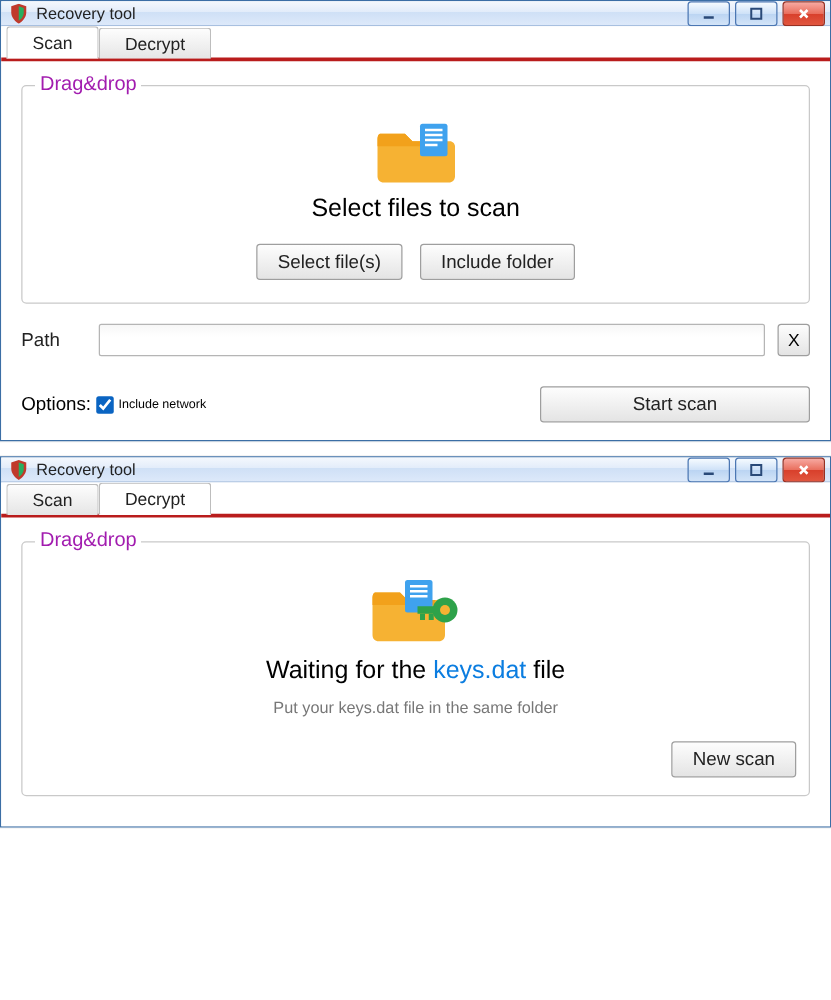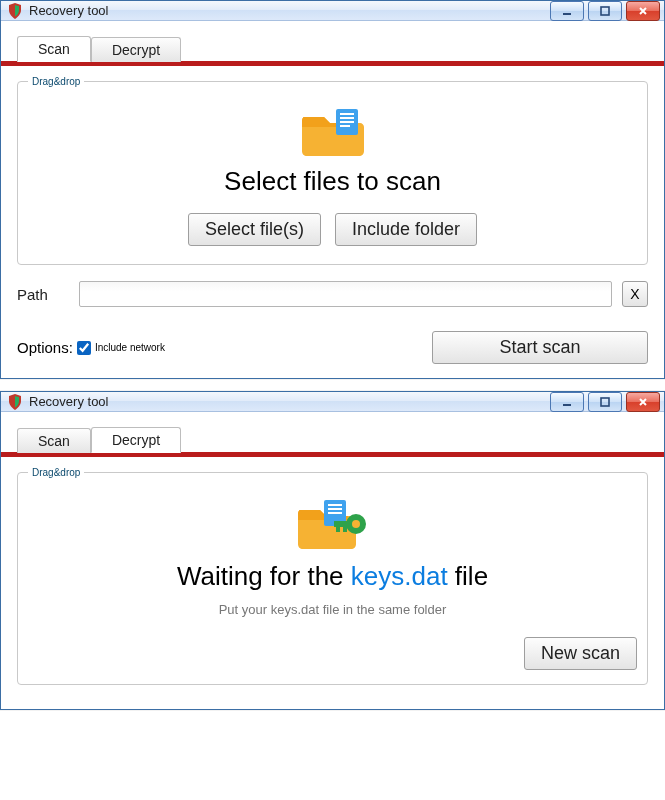--- a/index.html
+++ b/index.html
@@ -55,24 +55,24 @@
     border-color:#983022;
   }
   .win-btn svg { display:block; }
   .client {
     background: #fff;
     padding: 0;
   }
   .tabstrip {
     display: flex;
     align-items: flex-end;
-    height: 45px;
-    padding-left: 16px;
-    background: #fff;
-    border-bottom: 5px solid #b91c1c;
+    height: 28px;
+    padding-left: 4px;
+    background: #fff;
+    border-bottom: 3px solid #b91c1c;
     position: relative;
   }
   .tab {
     padding: 4px 20px;
     background: linear-gradient(to bottom,#fdfdfd,#e5e5e5);
     border: 1px solid #bdbdbd;
     border-bottom: none;
     margin-right: 0;
     border-top-left-radius: 3px;
     border-top-right-radius: 3px;
@@ -92,47 +92,47 @@
     padding: 10px 16px 14px 16px;
   }
   fieldset.dragdrop {
     border: 1px solid #c9c9c9;
     border-radius: 4px;
     margin: 0 0 10px 0;
     padding: 10px 10px 18px 10px;
   }
   fieldset.dragdrop legend {
     padding: 0 4px;
-    font-size: 10px;
-    color: #0c4a6e;
+    font-size: 16px;
+    color: #a21caf;
   }
   .drop-center {
     text-align: center;
     padding-top: 6px;
   }
   .folder-icon { margin: 0 auto 4px auto; }
   .big-text {
-    font-size: 26px;
+    font-size: 20px;
     color: #000;
     margin: 2px 0 16px 0;
     text-align: center;
   }
   .big-text .highlight { color: #0b7de0; }
   .hint-text {
     font-size: 13px;
     color: #777;
     margin-top: -6px;
   }
   .btn {
     display: inline-block;
     padding: 5px 16px;
     background: linear-gradient(to bottom,#fdfdfd,#e4e4e4);
     border: 1px solid #9e9e9e;
     border-radius: 3px;
-    font-size: 18px;
+    font-size: 15px;
     color: #222;
     cursor: pointer;
   }
   .btn-row { display:flex; justify-content:center; gap:14px; }
   .row { display:flex; align-items:center; gap:10px; margin-top:16px; }
   .row label { font-size:15px; color:#222; min-width:52px; }
   .path-input {
     flex:1;
     height:26px;
     border:1px solid #b5b5b5;

